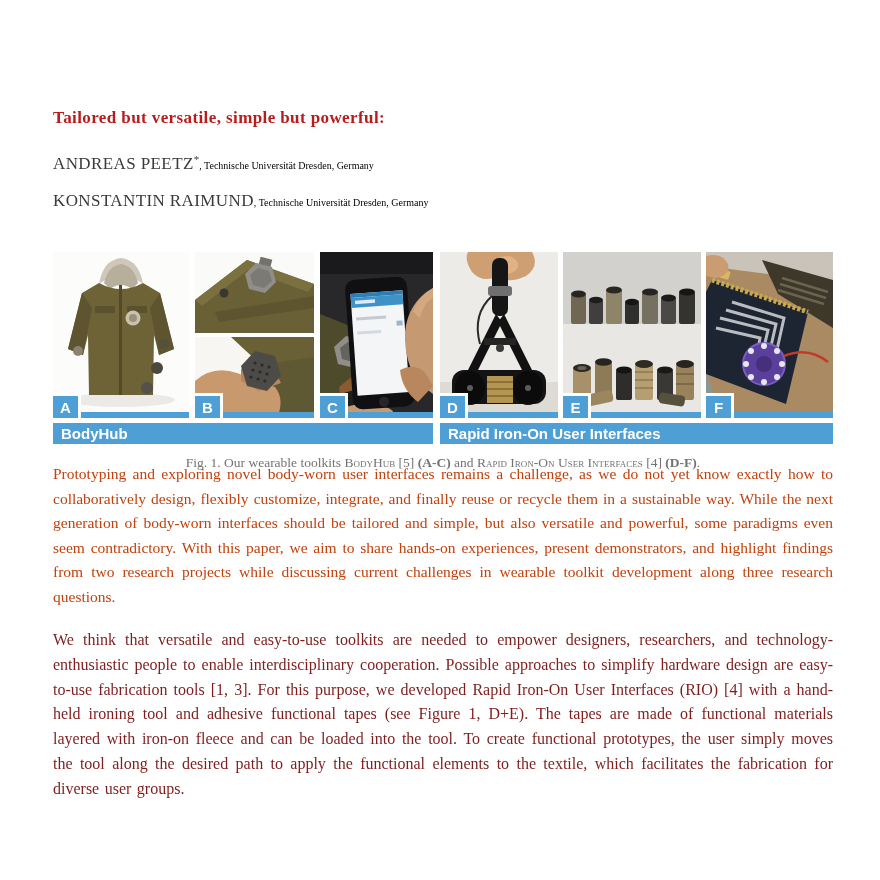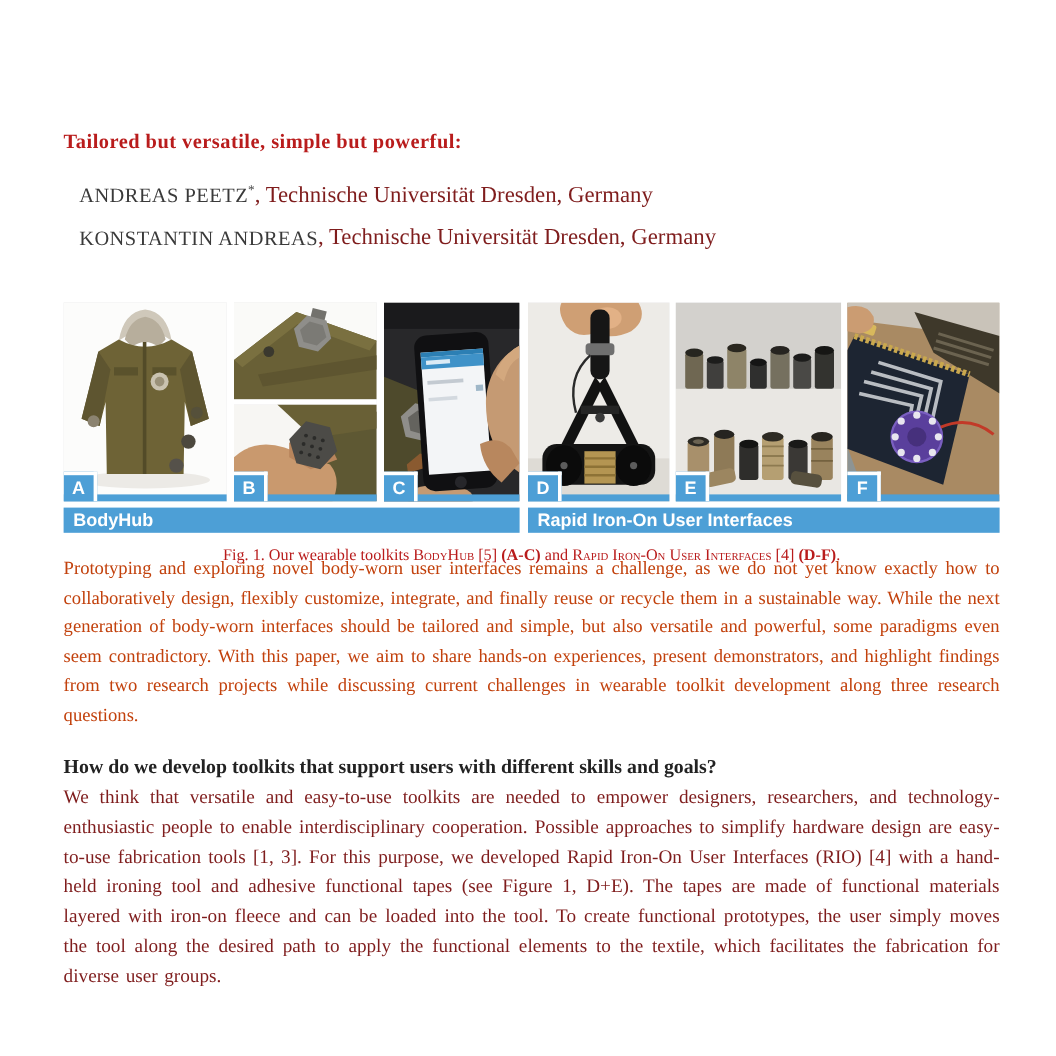--- a/index.html
+++ b/index.html
@@ -8,41 +8,41 @@
     font-family:"Liberation Serif", serif; color:#2b2b2b; }
   .col { position:absolute; left:53px; width:780px; }
 
   
   #title { top:64px; font-weight:bold; font-size:17px; line-height:34px;
     color:#b91c1c; letter-spacing:.4px;margin-top:37px; }
 
   
   #authors { top:144px; }
   .author-row { line-height:30px; white-space:nowrap; }
-  .author-name { font-size:17px; color:#3a3a3a; letter-spacing:.4px;margin-left:13px; }
+  .author-name { font-size:17px; color:#3a3a3a; letter-spacing:.4px; }
   .author-mark { font-size:11px; vertical-align:super; color:#3a3a3a; }
-  .author-affil { font-size:19px; color:#7f1d1d; }
+  .author-affil { font-size:10px; color:#000000; }
 
   
   #figure { top:252px; height:192px; }
   .panel { position:absolute; top:0; height:166px; overflow:hidden; background:#eee; }
   .panel svg { display:block; }
   .panel .strip { position:absolute; left:0; right:0; bottom:0; height:6px;
     background:var(--accent); }
   .panel-label { position:absolute; left:0; bottom:0; width:28px; height:25px;
     background:var(--accent); border-top:3px solid #fff; border-right:3px solid #fff;
     color:#fff; font-family:"Liberation Sans", sans-serif; font-weight:bold;
     font-size:15px; display:flex; align-items:center; justify-content:center; }
   .subgap { position:absolute; left:0; right:0; top:81px; height:4px; background:#fff; }
   .group-bar { position:absolute; top:171px; height:21px; background:var(--accent);
     color:#fff; font-family:"Liberation Sans", sans-serif; font-weight:bold;
     font-size:15px; line-height:21px; padding-left:8px; }
 
   
-  #caption { top:455px; text-align:center; font-size:13.5px; color:#b91c1c; }
+  #caption { top:455px; text-align:center; font-size:13.5px; color:#737373; }
   #caption .sc { font-variant:small-caps; }
   #caption .b { font-weight:bold; }
 
   
   #abstract { top:462px; font-size:15.5px; line-height:24.5px; text-align:justify;
     color:#c2410c; }
   #section { top:626px; }
   #section h2 { font-size:16.5px; line-height:25px; font-weight:bold; color:#222; }
   #section p { margin-top:2px; font-size:16px; line-height:24.8px;
     text-align:justify; word-spacing:1.5px; color:#7f1d1d; }
@@ -52,21 +52,21 @@
 
 <div class="col" id="title">
   <div>Tailored but versatile, simple but powerful:</div>
 </div>
 
 <div class="col" id="authors">
   <div class="author-row">
     <span class="author-name">ANDREAS PEETZ</span><span class="author-mark">*</span><span class="author-affil">, Technische Universität Dresden, Germany</span>
   </div>
   <div class="author-row">
-    <span class="author-name">KONSTANTIN ANDREAS</span><span class="author-mark"></span><span class="author-affil">, Technische Universität Dresden, Germany</span>
+    <span class="author-name">KONSTANTIN RAIMUND</span><span class="author-mark"></span><span class="author-affil">, Technische Universität Dresden, Germany</span>
   </div>
 </div>
 
 <div class="col" id="figure">
 
   <div class="panel" style="left:0; width:136px;">
     <svg width="136" height="166" viewBox="0 0 136 166">
       <rect width="136" height="166" fill="#fcfcfb"></rect>
       <ellipse cx="68" cy="148" rx="54" ry="7" fill="#eceae6"></ellipse>
       <path d="M46,32 Q50,8 68,6 Q86,8 90,32 Q79,24 68,24 Q57,24 46,32 Z" fill="#cfc8ba"></path>
@@ -261,15 +261,14 @@
   <div class="group-bar" style="left:387px; width:393px;">Rapid Iron-On User Interfaces</div>
 </div>
 
 <div class="col" id="caption">
   <span>Fig. 1.  Our wearable toolkits </span><span class="sc">BodyHub</span><span> [5] </span><span class="b">(A-C)</span><span> and </span><span class="sc">Rapid Iron-On User Interfaces</span><span> [4] </span><span class="b">(D-F)</span><span>.</span>
 </div>
 
 <p class="col" id="abstract">Prototyping and exploring novel body-worn user interfaces remains a challenge, as we do not yet know exactly how to collaboratively design, flexibly customize, integrate, and finally reuse or recycle them in a sustainable way. While the next generation of body-worn interfaces should be tailored and simple, but also versatile and powerful, some paradigms even seem contradictory. With this paper, we aim to share hands-on experiences, present demonstrators, and highlight findings from two research projects while discussing current challenges in wearable toolkit development along three research questions.</p>
 
 <div class="col" id="section">
-  <h2>How do we develop toolkits that support users with different skills and goals?</h2>
   <p>We think that versatile and easy-to-use toolkits are needed to empower designers, researchers, and technology-enthusiastic people to enable interdisciplinary cooperation. Possible approaches to simplify hardware design are easy-to-use fabrication tools [1, 3]. For this purpose, we developed Rapid Iron-On User Interfaces (RIO) [4] with a hand-held ironing tool and adhesive functional tapes (see Figure 1, D+E). The tapes are made of functional materials layered with iron-on fleece and can be loaded into the tool. To create functional prototypes, the user simply moves the tool along the desired path to apply the functional elements to the textile, which facilitates the fabrication for diverse user groups.</p>
 </div>
 
 </body></html>

